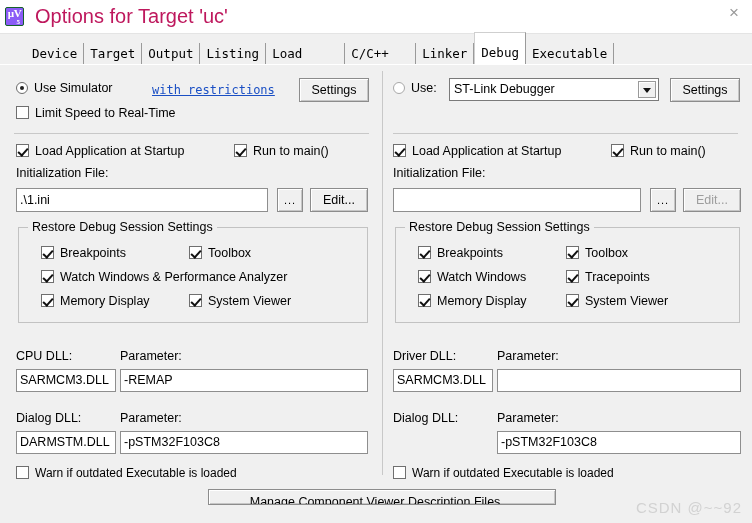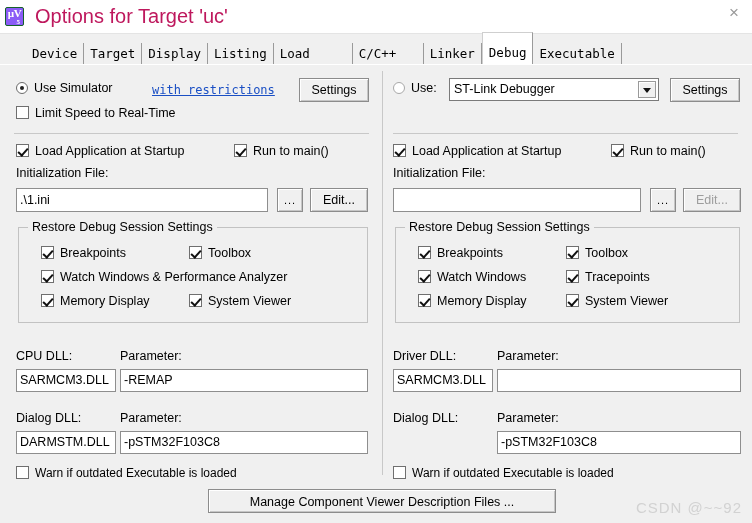--- a/index.html
+++ b/index.html
@@ -289,21 +289,21 @@
       <span class="sub">5</span>
   </div>
   <div class="title-text">Options for Target 'uc'</div>
   <div class="close-btn">×</div>
 </div>
 
 <div class="tabstrip">
   <div class="tabs">
     <div class="tab">Device</div>
     <div class="tab">Target</div>
-    <div class="tab">Display</div>
+    <div class="tab">Output</div>
     <div class="tab">Listing</div>
     <div class="tab" style="min-width:66px">Load</div>
     <div class="tab" style="min-width:58px">C/C++</div>
     <div class="tab">Linker</div>
     <div class="tab selected">Debug</div>
     <div class="tab">Executable</div>
   </div>
 </div>
 
 <div class="body-area">
@@ -432,16 +432,16 @@
 
     <div class="row caption" style="left:10px; top:346px;">Dialog DLL:</div>
     <div class="row caption" style="left:114px; top:346px;">Parameter:</div>
     <div class="row tbox" style="left:114px; top:366px; width:244px; height:23px; line-height:21px;">-pSTM32F103C8</div>
 
     <div class="row" style="left:10px; top:401px;">
       <span class="cb"></span><span class="lbl lbl-small">Warn if outdated Executable is loaded</span>
     </div>
   </div>
 
-  <div class="btn" style="position:absolute; left:208px; top:424px; width:348px; height:24px; line-height:24px;">Manage Component Viewer Description Files ...</div>
+  <div class="btn" style="position:absolute; left:208px; top:424px; width:348px; height:16px; line-height:24px;">Manage Component Viewer Description Files ...</div>
 
   <div class="watermark">CSDN @~~92</div>
 </div>
 
 </body></html>

